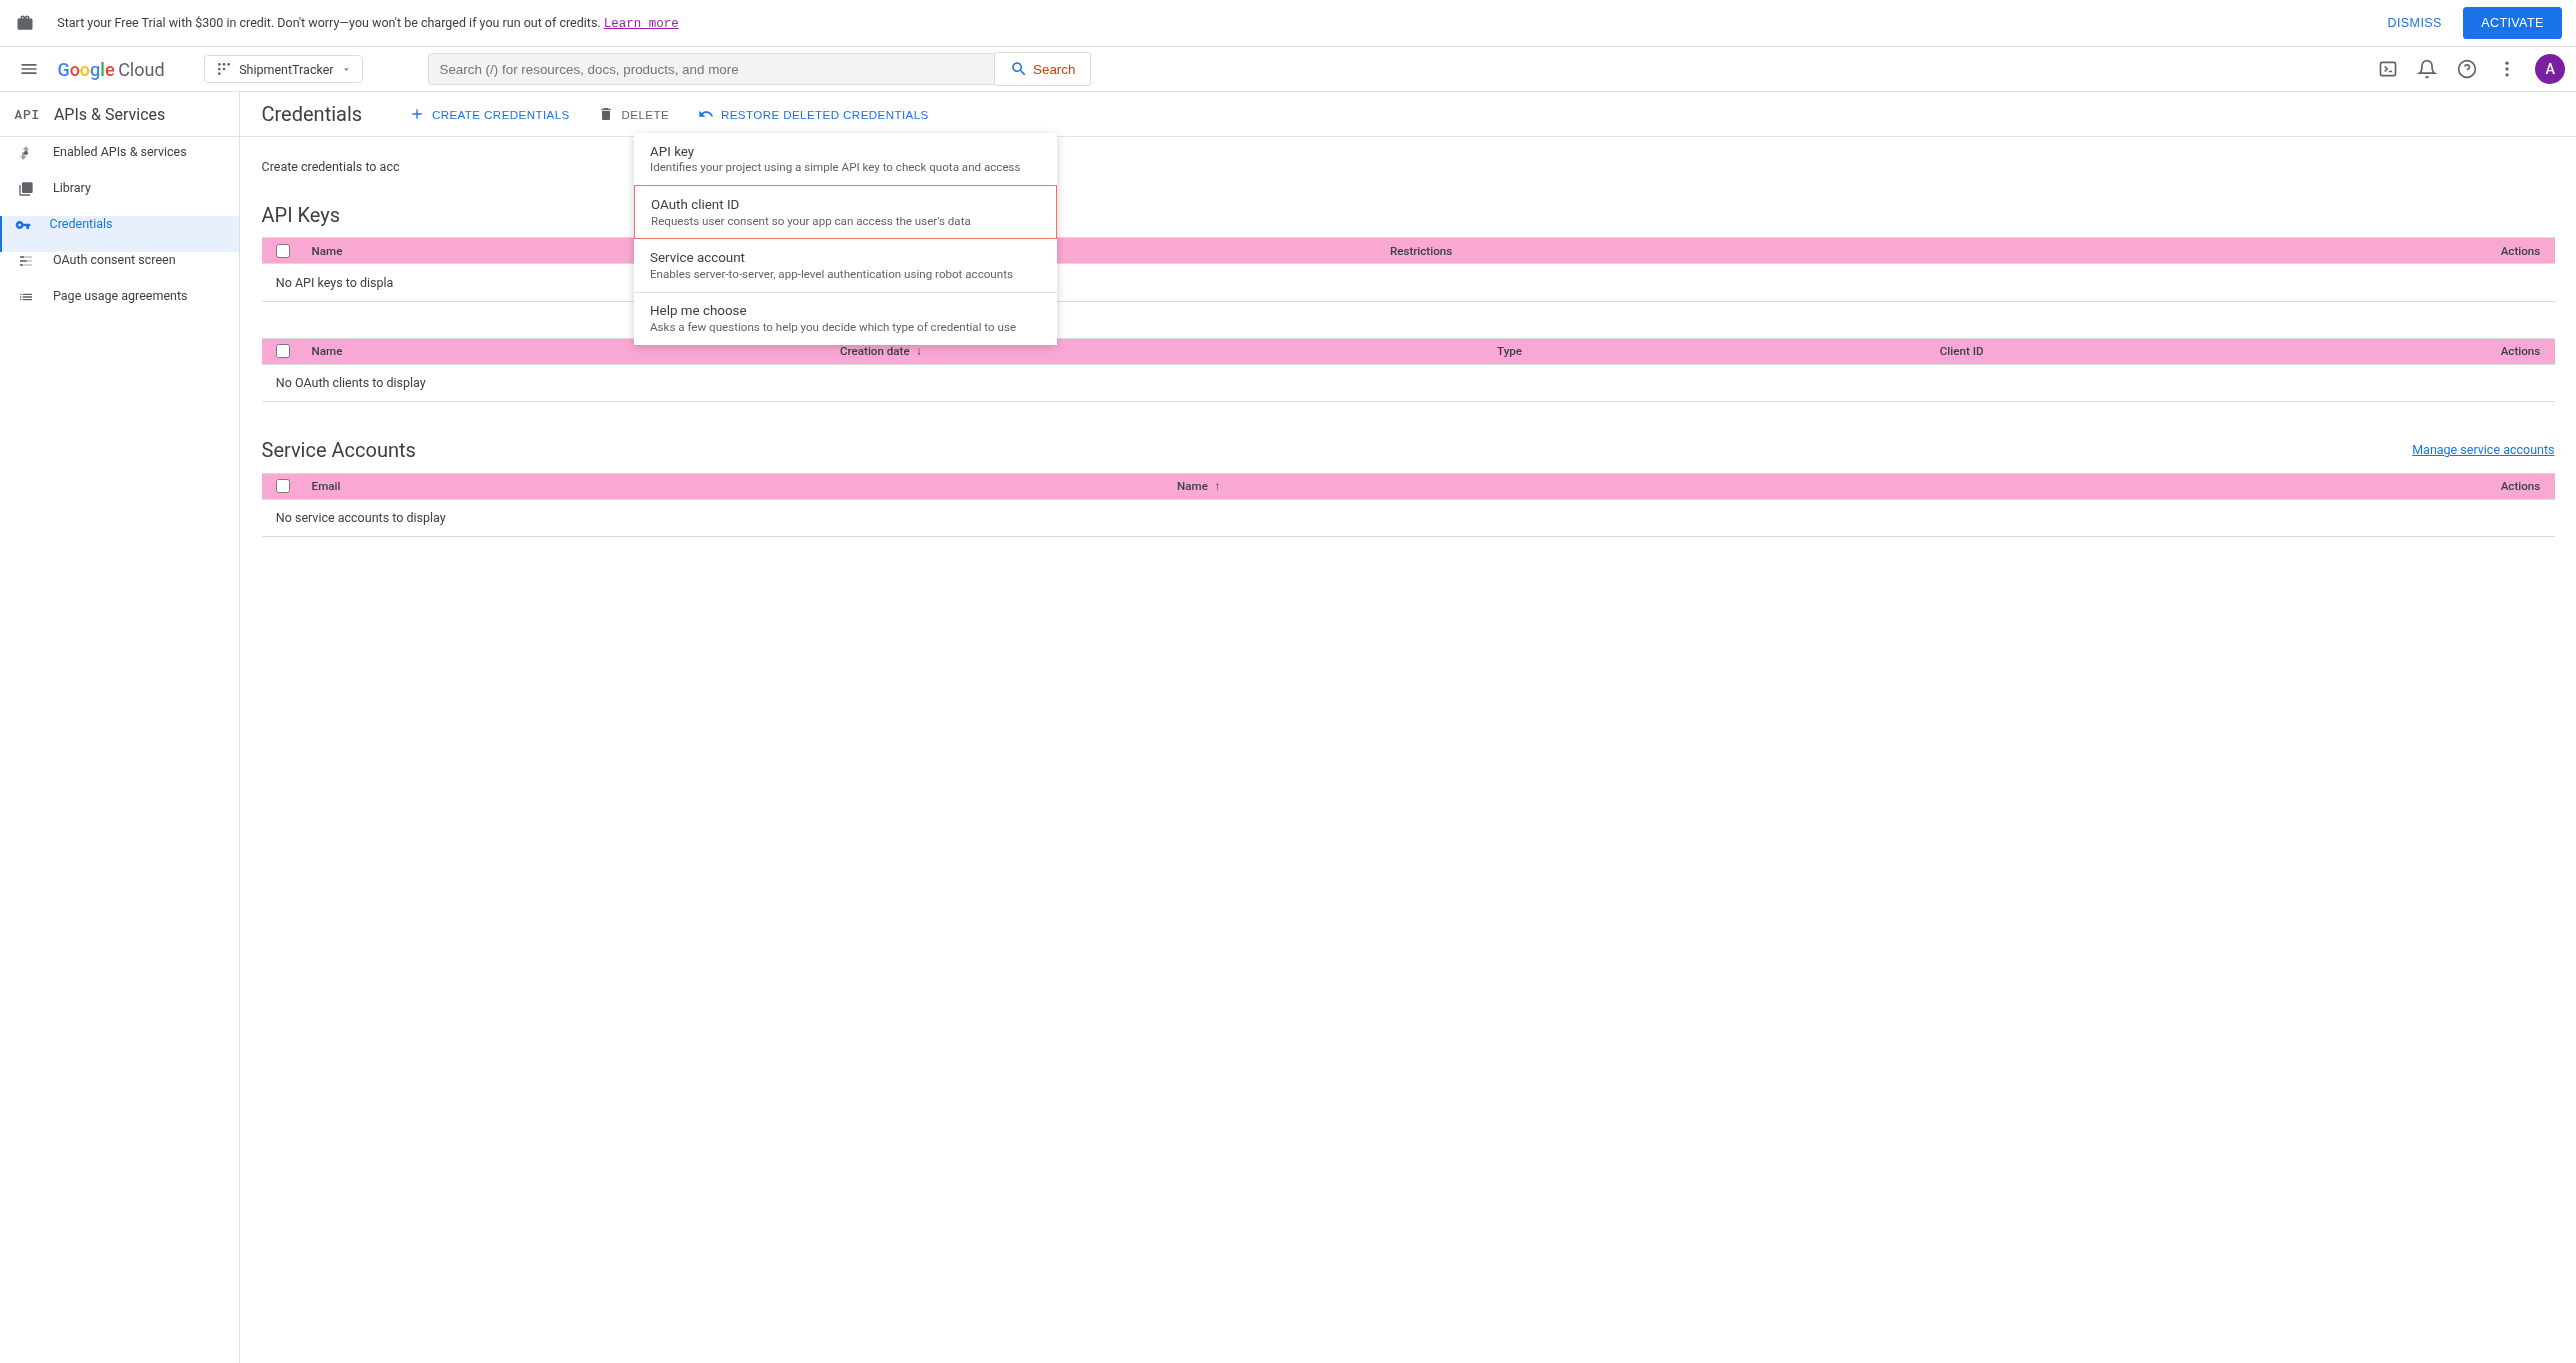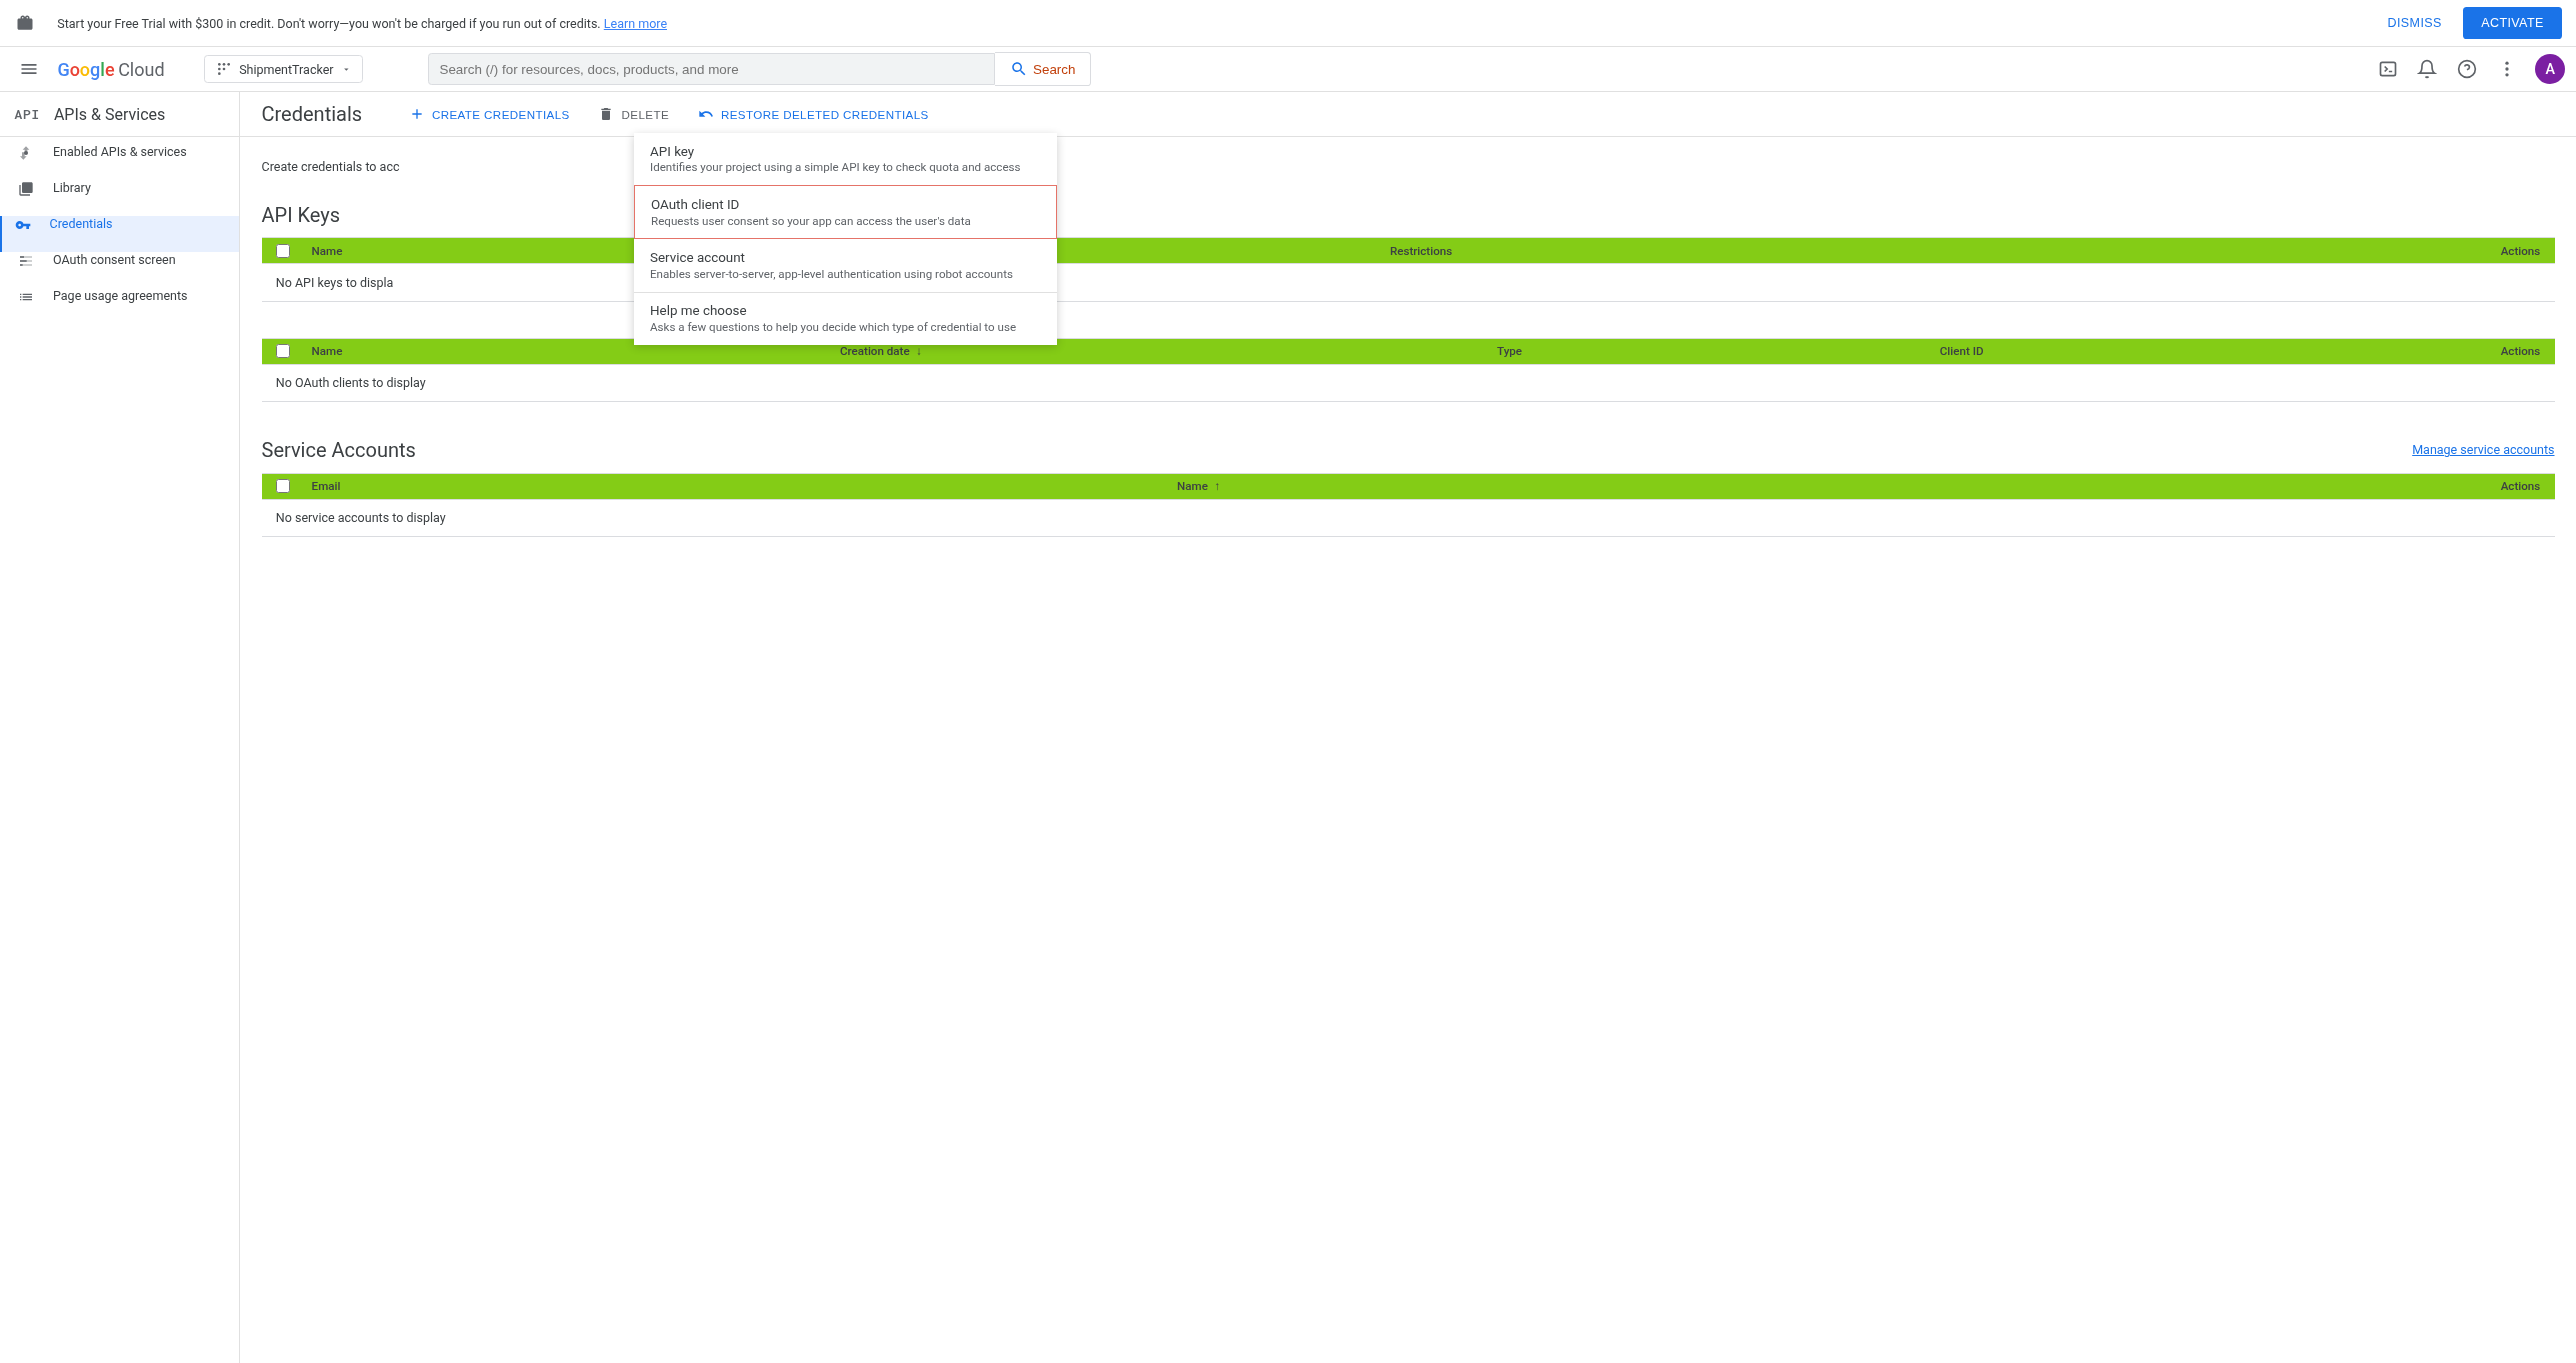--- a/index.html
+++ b/index.html
@@ -2,21 +2,21 @@
 <html style="font-size:14.3px"><head>
 <meta charset="utf-8">
 <style>
   * { box-sizing: border-box; margin: 0; padding: 0; }
   body { font-family: 'Google Sans', Roboto, Arial, sans-serif; font-size: 12.5px; color: #3c4043; background: #fff; }
   
   
   .trial-banner { display: flex; align-items: center; height: 47px; padding: 0 14.3px; border-bottom: 0.9px solid #e0e0e0; }
   .gift-icon { width: 21.5px; height: 21.5px; margin-right: 21.5px; display: flex; align-items: center; justify-content: center; }
   .banner-text { flex: 1; font-size: 12.5px; color: #3c4043; }
-  .banner-text a { color: #3b82f6; text-decoration: underline; }
+  .banner-text a { color: #a21caf; text-decoration: underline; font-family: Liberation Mono, monospace; }
   .dismiss-btn { background: none; border: none; color: #1a73e8; font-weight: 500; font-size: 12.5px; letter-spacing: 0.4px; padding: 7.2px 14.3px; cursor: pointer; }
   .activate-btn { background: #1a73e8; color: #fff; border: none; font-weight: 400; font-size: 12.5px; letter-spacing: 0.4px; padding: 9px 18px; border-radius: 3.6px; cursor: pointer; margin-left: 7.2px; }
   
   
   .header { display: flex; align-items: center; height: 45px; padding: 0 10.7px; border-bottom: 0.9px solid #e0e0e0; gap: 10.7px; }
   .menu-btn { width: 36px; height: 36px; display: flex; align-items: center; justify-content: center; background: none; border: none; cursor: pointer; }
   .logo { display: flex; align-items: center; font-size: 18px; font-weight: 400; }
   .logo-google { font-weight: 500; }
   .g-blue { color: #4285f4; }
   .g-red { color: #ea4335; }
@@ -54,21 +54,21 @@
   .action-btn.muted { color: #5f6368; }
   
   .content { padding: 21.5px; }
   .intro-text { font-size: 12.5px; color: #3c4043; margin-bottom: 29px; }
   
   .section { margin-bottom: 36px; }
   .section-hd { display: flex; align-items: center; justify-content: space-between; margin-bottom: 10.7px; }
   .section-title { font-size: 20px; font-weight: 400; color: #3c4043; }
   .manage-link { color: #1a73e8; font-size: 12.5px; text-decoration: underline; cursor: pointer; }
   
-  .table-header { display: flex; align-items: center; height: 27px; background: #84cc16; border-top: 0.9px solid #dadce0; border-bottom: 0.9px solid #dadce0; padding: 0 14.3px; gap: 14.3px; font-size: 11.6px; font-weight: 500; color: #3c4043; }
+  .table-header { display: flex; align-items: center; height: 27px; background: #f9a8d4; border-top: 0.9px solid #dadce0; border-bottom: 0.9px solid #dadce0; padding: 0 14.3px; gap: 14.3px; font-size: 11.6px; font-weight: 500; color: #3c4043; }
   .table-header .col-check { width: 21.5px; display:flex; align-items:center;}
   .table-header .col { flex: 1; }
   .table-header .col-actions { width: 72px; text-align: right; }
   .sort-arrow { margin-left: 3.6px; }
   .empty-row { padding: 10.7px 14.3px; font-size: 12.5px; color: #3c4043; border-bottom: 0.9px solid #dadce0; }
   
   input[type="checkbox"] { width: 14.3px; height: 14.3px; cursor: pointer; }
   
   
   .dropdown-menu { position: absolute; top: 41px; left: 394px; width: 423px; background: #fff; box-shadow: 0 1.8px 9px rgba(0,0,0,0.2); z-index: 100; }

